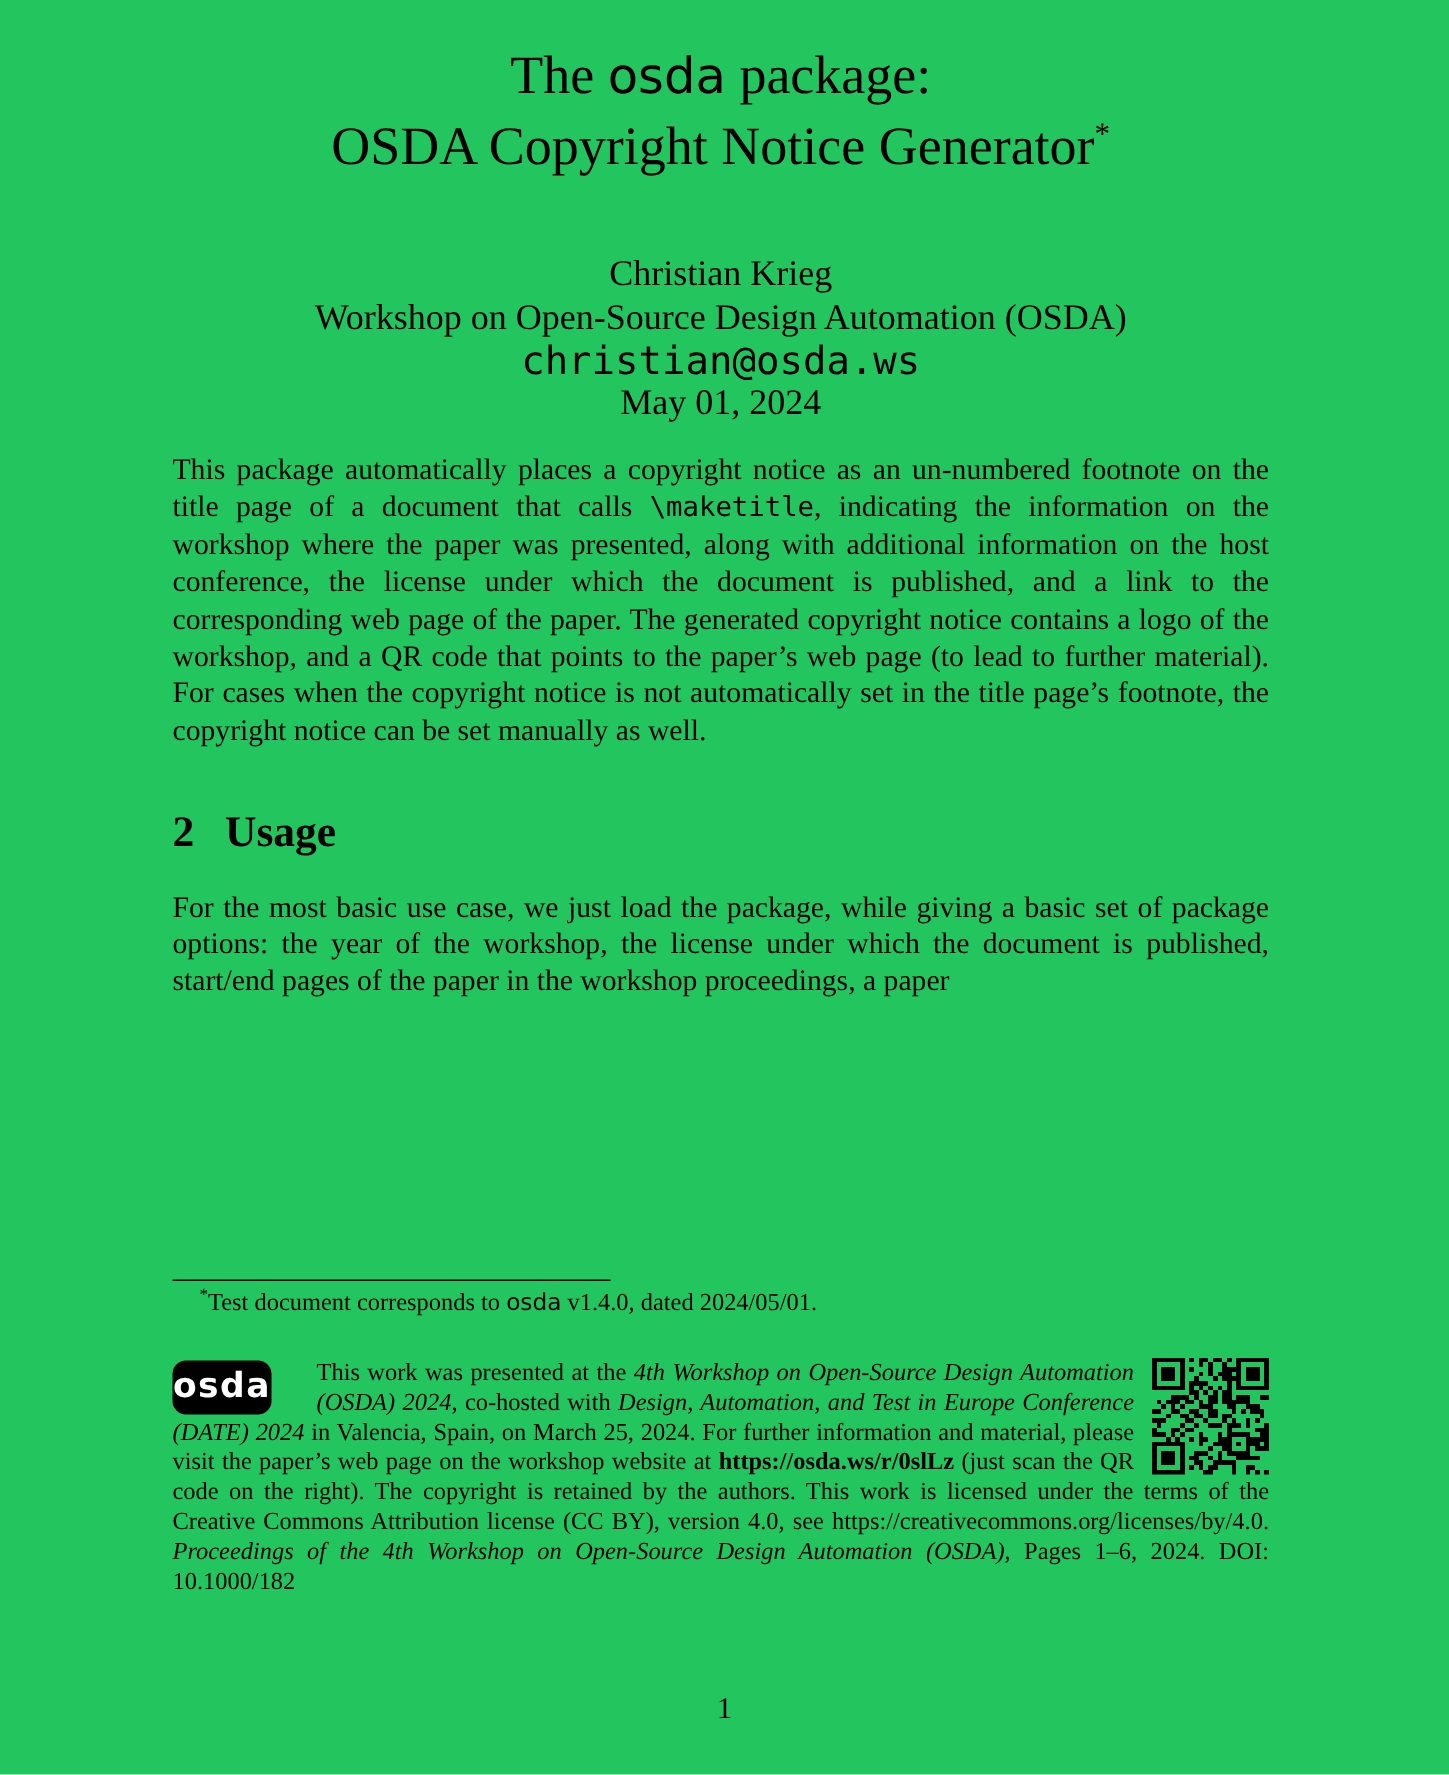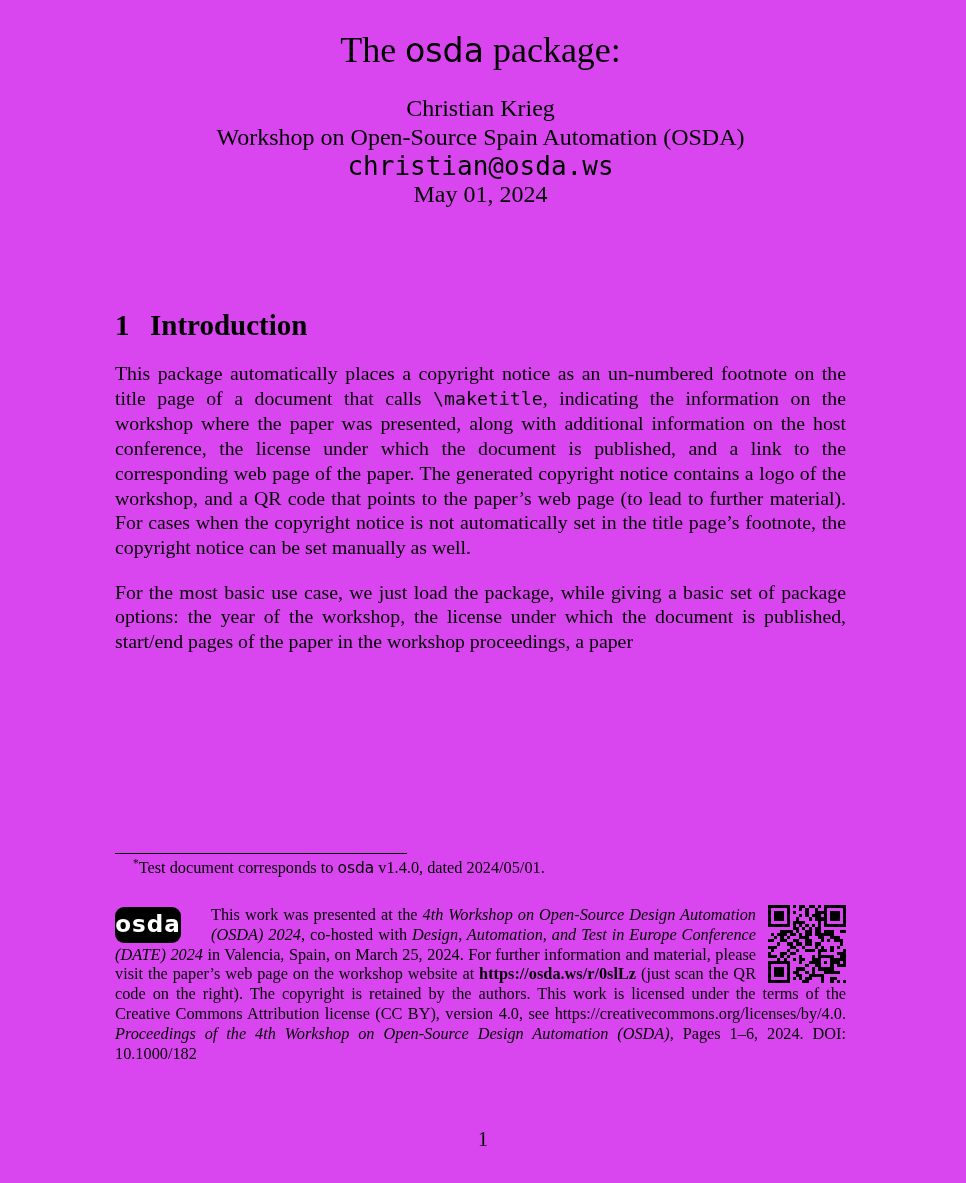--- a/index.html
+++ b/index.html
@@ -1,32 +1,32 @@
 <!DOCTYPE html>
 <html><head>
 <meta charset="utf-8">
 <style>
   html,body { margin:0; padding:0; background:#ffffff; }
   .page {
     position:relative;
     width:966px; height:1183px;
-    background:#d946ef;
+    background:#22c55e;
     color:#000;
     font-family:"Liberation Serif", serif;
     overflow:hidden;
   }
   .flow { padding:0 120px 0 115px; }
 
   
   .title-block { padding-top:27px; text-align:center; font-size:36px; line-height:47px; }
   .pkg-sans { font-family:"DejaVu Sans", sans-serif; font-size:0.92em; }
   .title-star { font-size:58%; vertical-align:super; line-height:0; }
 
   
-  .author-block { margin-top:20px; text-align:center; font-size:24px; line-height:29px; }
+  .author-block { margin-top:48px; text-align:center; font-size:24px; line-height:29px; }
   .author-email { font-family:"DejaVu Sans Mono", monospace; font-size:26px; }
   .date-line { text-align:center; font-size:24px; }
 
   
   .section-heading { margin:0; font-size:29px; font-weight:bold; line-height:36px; }
   .section-heading .sec-num { display:inline-block; min-width:35px; }
   #section-1-heading { margin-top:99px; }
   #section-2-heading { margin-top:37px; }
   .body-par { margin:18px 0 0 0; text-align:justify; font-size:19.8px; line-height:24.7px; }
   #section-2-paragraph { margin-top:20px; }
@@ -56,34 +56,35 @@
   .page-number { position:absolute; top:1128px; left:0; right:0; text-align:center; font-size:20px; }
 </style>
 </head>
 <body>
 
 <div class="page">
   <div class="flow">
 
     <div class="title-block">
       <div><span>The </span><span class="pkg-sans">osda</span><span> package:</span></div>
+      <div><span>OSDA Copyright Notice Generator</span><span class="title-star">*</span></div>
     </div>
 
     <div class="author-block">
       <div>Christian Krieg</div>
-      <div>Workshop on Open-Source Spain Automation (OSDA)</div>
+      <div>Workshop on Open-Source Design Automation (OSDA)</div>
       <div class="author-email">christian@osda.ws</div>
     </div>
 
     <div class="date-line">May 01, 2024</div>
 
-    <h2 class="section-heading" id="section-1-heading"><span class="sec-num">1</span><span>Introduction</span></h2>
 
     <p class="body-par" id="section-1-paragraph"><span>This package automatically places a copyright notice as an un-numbered footnote on the title page of a document that calls </span><span class="inline-code">\maketitle</span><span>, indicating the information on the workshop where the paper was presented, along with additional information on the host conference, the license under which the document is published, and a link to the corresponding web page of the paper. The generated copyright notice contains a logo of the workshop, and a QR code that points to the paper’s web page (to lead to further material). For cases when the copyright notice is not automatically set in the title page’s footnote, the copyright notice can be set manually as well.</span></p>
 
+    <h2 class="section-heading" id="section-2-heading"><span class="sec-num">2</span><span>Usage</span></h2>
 
     <p class="body-par" id="section-2-paragraph">For the most basic use case, we just load the package, while giving a basic set of package options: the year of the workshop, the license under which the document is published, start/end pages of the paper in the workshop proceedings, a paper</p>
 
   </div>
 
   <div class="footer-block">
     <div class="footnote-rule"></div>
 
     <p class="footnote-par"><span class="fn-star">*</span><span>Test document corresponds to </span><span class="sans-small">osda</span><span> v1.4.0, dated 2024/05/01.</span></p>
 

